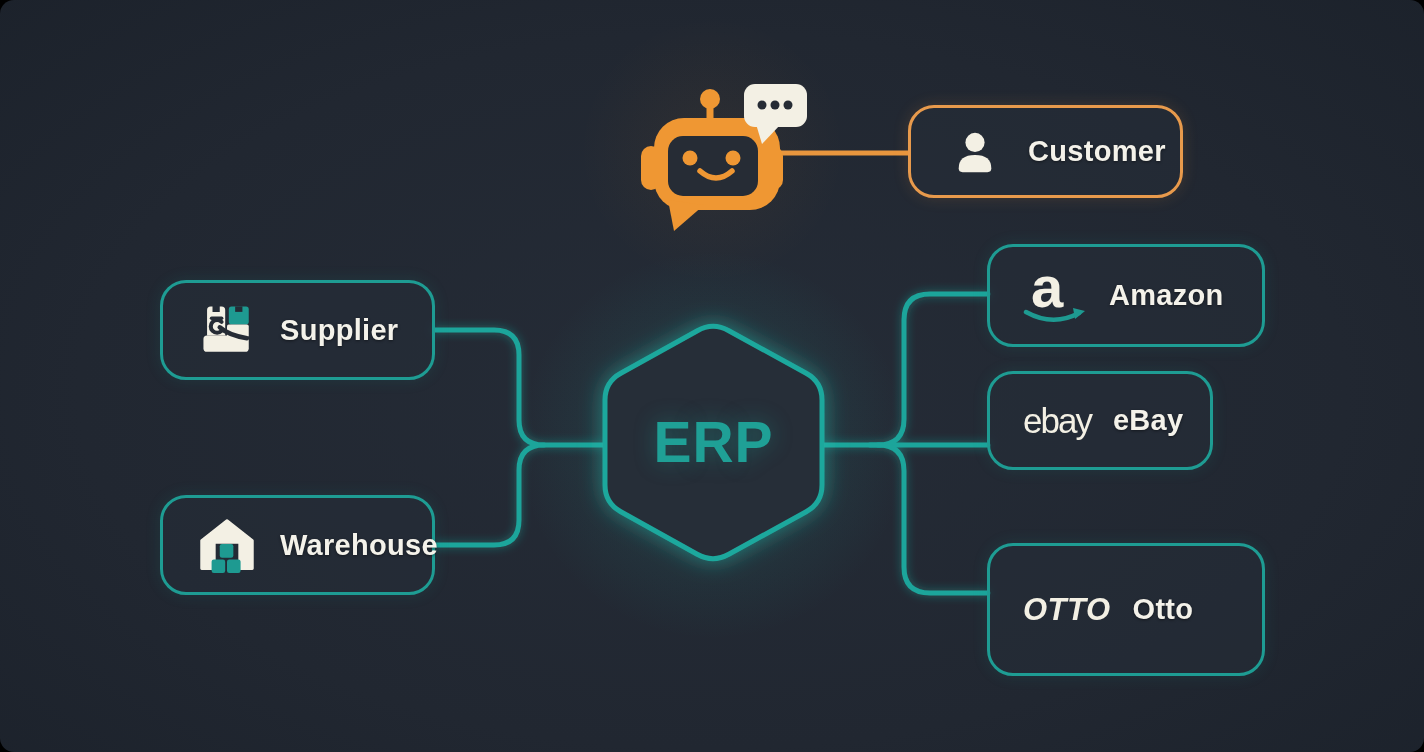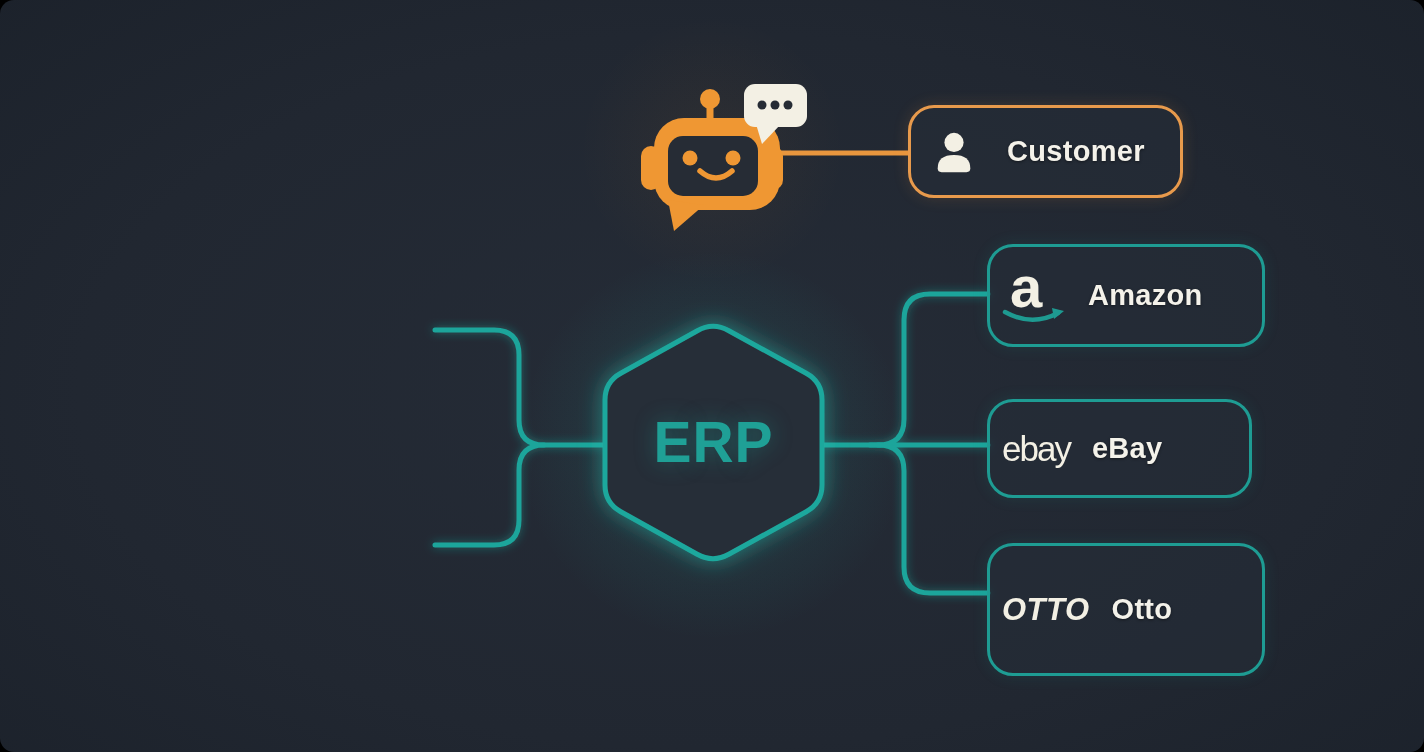--- a/index.html
+++ b/index.html
@@ -14,21 +14,21 @@
   .wires{position:absolute;left:0;top:0;width:1424px;height:752px;}
   .erp-label{
     position:absolute;left:605px;top:325px;width:217px;height:234px;
     display:flex;align-items:center;justify-content:center;
     font-size:57px;font-weight:800;letter-spacing:1px;color:#1fa096;
     text-shadow:0 0 22px rgba(30,180,165,0.35);
   }
   .node{
     position:absolute;box-sizing:border-box;border-radius:26px;
     border:3.5px solid #1e9c93;background:rgba(38,45,56,0.55);
-    display:flex;align-items:center;padding-left:12px;gap:22px;
+    display:flex;align-items:center;padding-left:33px;gap:22px;
     box-shadow:0 0 16px rgba(26,160,150,0.14);
   }
   .node.orange{border-color:#e89a4c;box-shadow:0 0 16px rgba(235,150,60,0.16);}
   .node .label{
     color:#f4f2ea;font-size:29px;font-weight:700;letter-spacing:0.3px;
     text-shadow:0 1px 3px rgba(0,0,0,0.45);
   }
   .icon-wrap{display:flex;align-items:center;justify-content:center;width:62px;flex:0 0 auto;}
   .brand{color:#f3f0e4;}
   .brand.amazon{position:relative;width:64px;height:66px;flex:0 0 auto;}
@@ -88,21 +88,47 @@
       <rect x="744" y="84" width="63" height="43" rx="11" fill="#f3f0e4"></rect>
       <path d="M756 124 L781 124 L762 144 Z" fill="#f3f0e4"></path>
       <circle cx="762" cy="105" r="4.5" fill="#262c35"></circle>
       <circle cx="775" cy="105" r="4.5" fill="#262c35"></circle>
       <circle cx="788" cy="105" r="4.5" fill="#262c35"></circle>
     </g>
   </svg>
 
   <div class="erp-label">ERP</div>
 
+  <div class="node" style="left:160px;top:280px;width:275px;height:100px">
+    <span class="icon-wrap">
+      <svg width="58" height="60" viewBox="0 0 64 64">
+        <rect x="34" y="6" width="22" height="20" rx="3" fill="#1e9a91"></rect>
+        <rect x="41" y="6" width="8" height="6" fill="#242b35"></rect>
+        <rect x="32" y="26" width="24" height="14" rx="2" fill="#f3f0e4"></rect>
+        <path d="M10 10 q0 -4 4 -4 h2 v6 h8 v-6 h2 q4 0 4 4 v28 h-20 z" fill="#f3f0e4"></path>
+        <rect x="6" y="38" width="50" height="18" rx="4" fill="#f3f0e4"></rect>
+        <rect x="13" y="17" width="15" height="4" rx="2" fill="#262c35"></rect>
+        <path d="M26 23 A7 7 0 1 0 26 33" stroke="#262c35" stroke-width="4.5" fill="none" stroke-linecap="round"></path>
+        <path d="M24 29 Q34 38 54 41" stroke="#262c35" stroke-width="5" fill="none" stroke-linecap="round"></path>
+      </svg>
+    </span>
+    <span class="label">Supplier</span>
+  </div>
 
+  <div class="node" style="left:160px;top:495px;width:275px;height:100px">
+    <span class="icon-wrap">
+      <svg width="58" height="58" viewBox="0 0 64 64">
+        <path d="M4 27 L32 5 L60 27 L60 58 L46 58 L46 29 L18 29 L18 58 L4 58 Z" fill="#f3f0e4" stroke="#f3f0e4" stroke-width="3" stroke-linejoin="round"></path>
+        <rect x="24" y="31" width="15" height="15" rx="2.5" fill="#1e9a91"></rect>
+        <rect x="15" y="48" width="15" height="15" rx="2.5" fill="#1e9a91"></rect>
+        <rect x="32" y="48" width="15" height="15" rx="2.5" fill="#1e9a91"></rect>
+      </svg>
+    </span>
+    <span class="label">Warehouse</span>
+  </div>
 
   <div class="node orange" style="left:908px;top:105px;width:275px;height:93px">
     <span class="icon-wrap">
       <svg width="46" height="46" viewBox="0 0 48 48">
         <circle cx="24" cy="14" r="10" fill="#f3f0e4"></circle>
         <path d="M7 41 Q7 27 24 27 Q41 27 41 41 Q41 45 37 45 H11 Q7 45 7 41 Z" fill="#f3f0e4"></path>
       </svg>
     </span>
     <span class="label">Customer</span>
   </div>
@@ -111,21 +137,21 @@
     <span class="brand amazon">
       <span class="a-glyph">a</span>
       <svg width="64" height="20" viewBox="0 0 64 20">
         <path d="M3 5 Q30 20 56 6" stroke="#1e9a91" stroke-width="4.5" fill="none" stroke-linecap="round"></path>
         <path d="M50 1 L62 4 L52 12 Z" fill="#1e9a91"></path>
       </svg>
     </span>
     <span class="label">Amazon</span>
   </div>
 
-  <div class="node" style="left:987px;top:399px;width:265px;height:99px">
+  <div class="node" style="left:987px;top:371px;width:226px;height:99px">
     <span class="brand ebay-logo">ebay</span>
     <span class="label">eBay</span>
   </div>
 
   <div class="node" style="left:987px;top:543px;width:278px;height:133px">
     <span class="brand otto-logo">OTTO</span>
     <span class="label">Otto</span>
   </div>
 
 </div>

